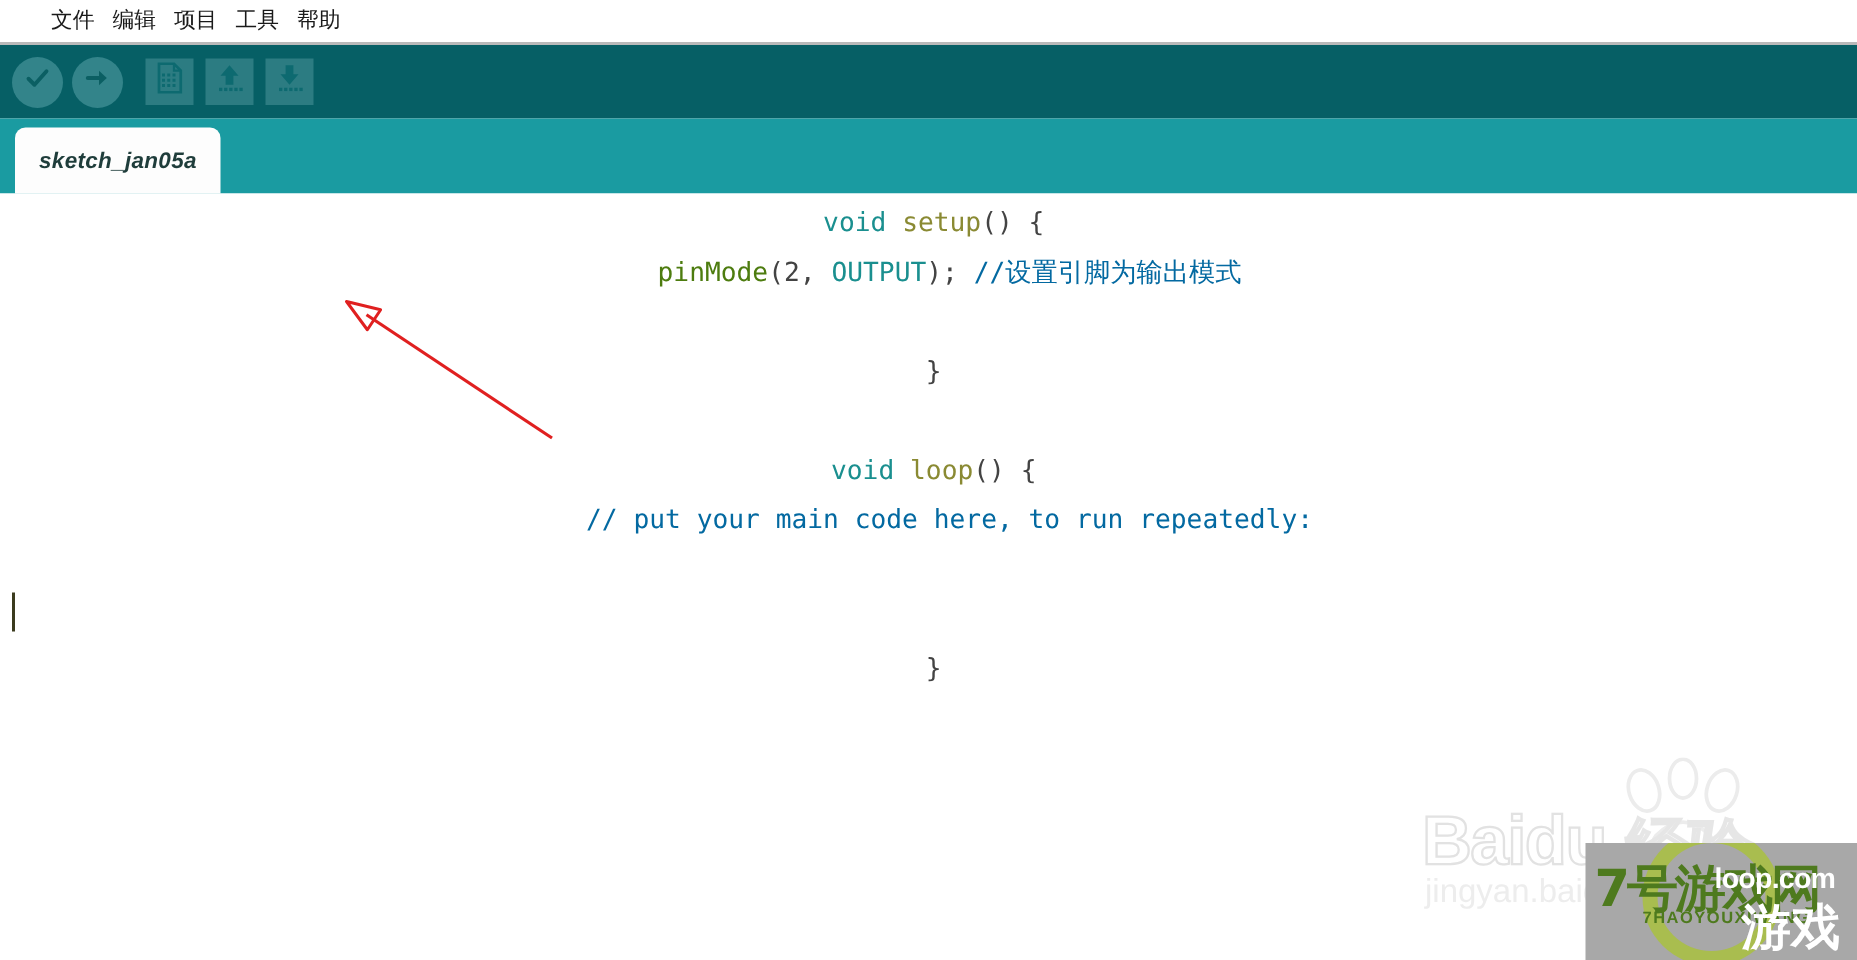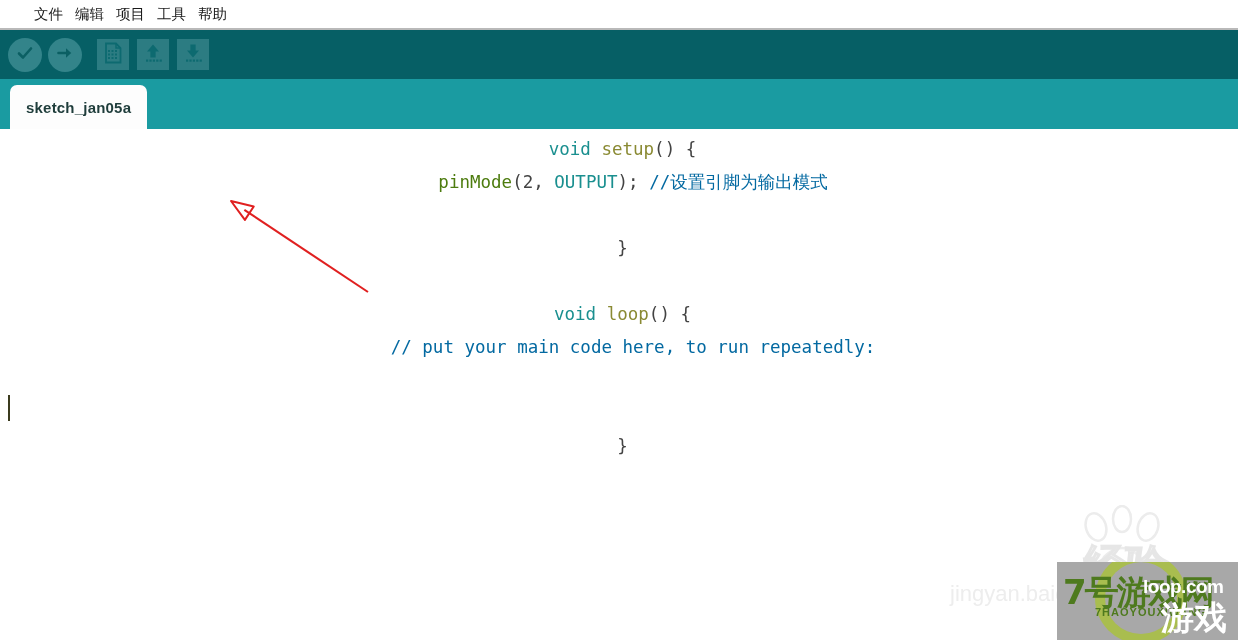--- a/index.html
+++ b/index.html
@@ -87,20 +87,21 @@
     height: 44px;
     min-width: 131px;
     background: #fdfdfd;
     border-radius: 7px 7px 0 0;
     display: flex;
     align-items: center;
     justify-content: center;
     padding: 0 16px;
     box-sizing: border-box;
     cursor: pointer;
+    font-style: italic;
   }
   #tab-sketch-label {
     font-family: "Liberation Sans", sans-serif;
     font-size: 15px;
     font-weight: bold;
     color: #1f3d3b;
     letter-spacing: 0.2px;
     white-space: nowrap;
   }
 
@@ -374,20 +375,21 @@
   </g>
 </svg>
 
 <div id="baidu-watermark">
   <svg id="wm-paw" width="110" height="70" viewBox="0 0 110 70">
     <ellipse cx="22" cy="22" rx="10" ry="14" fill="none" stroke="#ececec" stroke-width="2.5" transform="rotate(-18 22 22)"></ellipse>
     <ellipse cx="48" cy="14" rx="9" ry="13" fill="none" stroke="#ececec" stroke-width="2.5"></ellipse>
     <ellipse cx="74" cy="22" rx="10" ry="14" fill="none" stroke="#ececec" stroke-width="2.5" transform="rotate(18 74 22)"></ellipse>
     <path d="M30 52 q18 -18 36 0 q10 14 -18 14 q-28 0 -18 -14 Z" fill="none" stroke="#ececec" stroke-width="2.5"></path>
   </svg>
+  <div id="wm-baidu-text">Baidu</div>
   <div id="wm-cn-text">经验</div>
   <div id="wm-jingyan-text">jingyan.baidu.com</div>
 </div>
 
 <div id="corner-logo">
   <div id="logo-green-badge"></div>
   <div id="logo-badge-inner"></div>
   <div id="logo-main-text">7号游戏网</div>
   <div id="logo-pinyin">7HAOYOUXIWANG</div>
   <div id="logo-url">loop.com</div>

